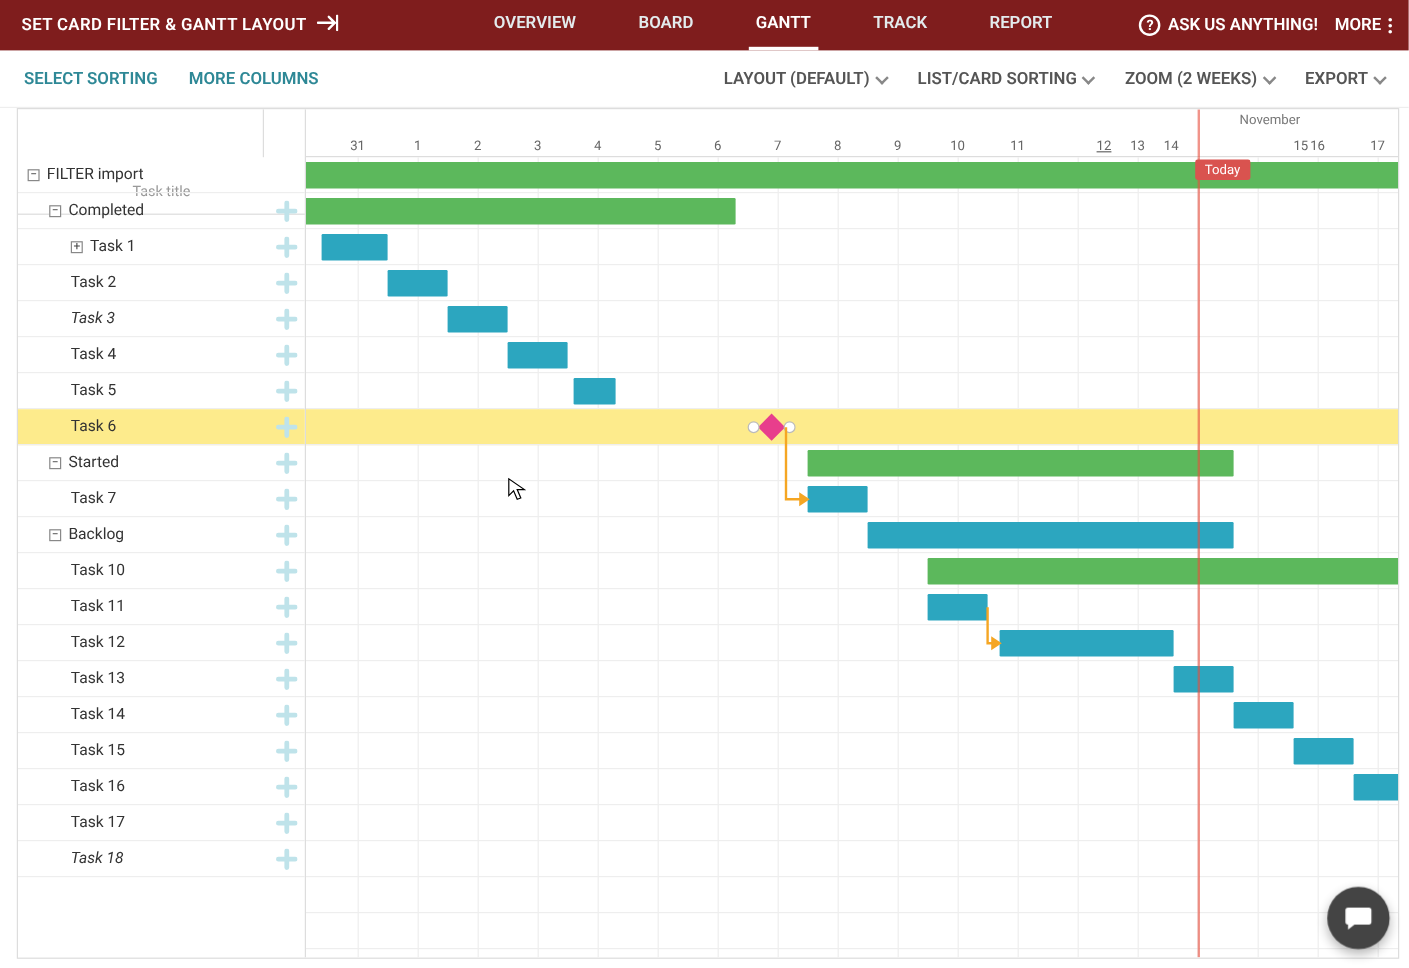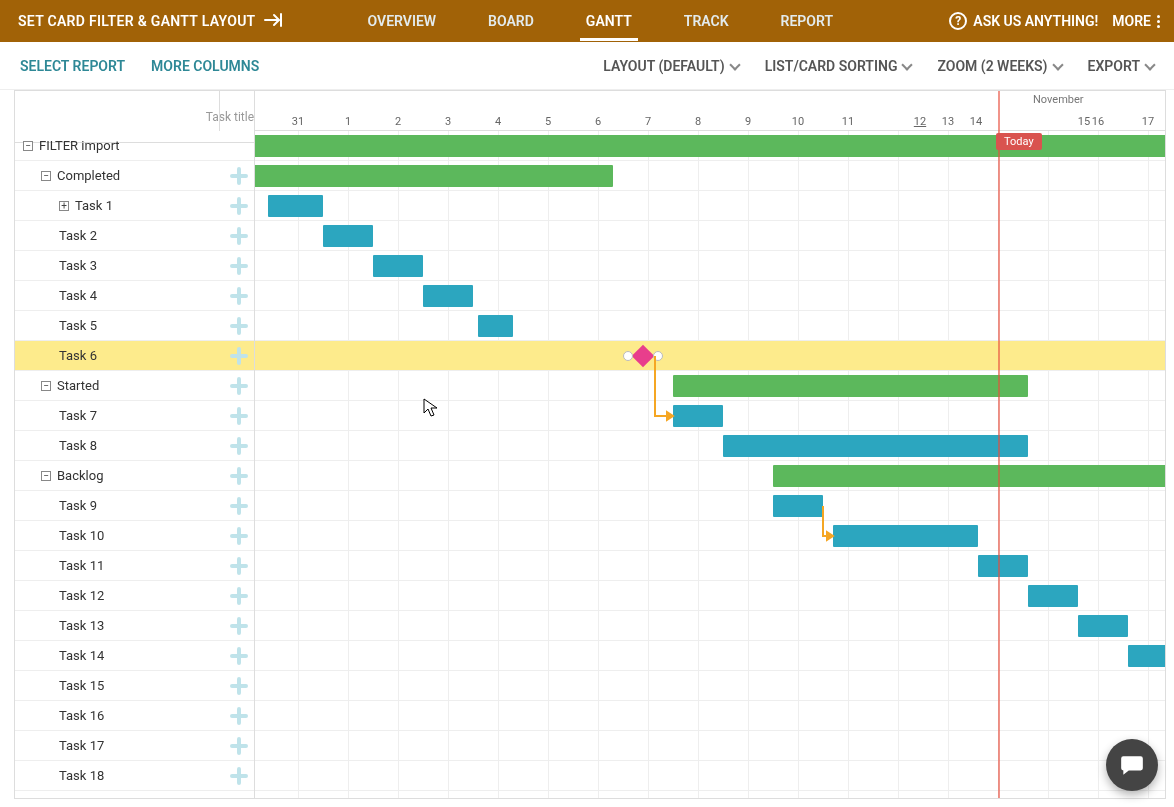--- a/index.html
+++ b/index.html
@@ -7,27 +7,27 @@
   font-family: -apple-system, BlinkMacSystemFont, "Segoe UI", Roboto, Arial, sans-serif;
   font-size: 13px;
   color: #333;
   background: #fff;
   width: 1174px;
   height: 807px;
   overflow: hidden;
   position: relative;
 }
 .topbar {
-  background: #a16207;
+  background: #7f1d1d;
   height: 42px;
   display: flex;
-  align-items: center;
   color: #fff;
   font-weight: 600;
   padding: 0 14px 0 18px;
+  gap: 44px;
 }
 .topbar .filter-label {
   font-size: 14px;
   letter-spacing: .3px;
   display: flex;
   align-items: center;
   gap: 8px;
   cursor: pointer;
 }
 .topbar .tabs {
@@ -101,24 +101,24 @@
   bottom: 8px;
   border: 1px solid #ddd;
   background: #fff;
   overflow: hidden;
 }
 .left-pane {
   position:absolute; left:0; top:0; bottom:0; width:240px;
   border-right: 1px solid #ddd;
 }
 .left-head {
-  height: 52px;
+  height: 40px;
   border-bottom: 1px solid #ddd;
-  display:flex; align-items:center; justify-content:flex-end;
-  color:#999; font-size:12px;
+  display:flex; align-items:center; justify-content:center;
+  color:#999; font-size:12px;margin-top:48px;
 }
 .left-head .split {
   position:absolute; top:0; left:204px; height:40px; width:1px; background:#ddd;
 }
 .rows { position:absolute; top:40px; left:0; right:0; }
 .row {
   height: 30px;
   border-bottom: 1px solid #eee;
   display:flex; align-items:center;
   position:relative;
@@ -212,21 +212,21 @@
       <span class="dots-v">
           <span></span>
           <span></span>
           <span></span>
         </span>
     </div>
   </div>
 </div>
 
 <div class="subbar">
-  <div class="link">SELECT REPORT</div>
+  <div class="link">SELECT SORTING</div>
   <div class="link">MORE COLUMNS</div>
   <div class="spacer"></div>
   <div class="dd">
       <span>LAYOUT (DEFAULT)</span>
       <span class="chev"></span>
     </div>
   <div class="dd">
       <span>LIST/CARD SORTING</span>
       <span class="chev"></span>
     </div>
@@ -264,21 +264,21 @@
           <span class="add"><svg viewBox="0 0 18 18">
               <path d="M9 2v14M2 9h14" stroke="#bfe3ea" stroke-width="4" stroke-linecap="round"></path>
             </svg></span>
         </div>
         <div class="row" style="padding-left: 44px;">
           <span class="label">Task 2</span>
           <span class="add"><svg viewBox="0 0 18 18">
               <path d="M9 2v14M2 9h14" stroke="#bfe3ea" stroke-width="4" stroke-linecap="round"></path>
             </svg></span>
         </div>
-        <div class="row" style="padding-left: 44px;">
+        <div class="row" style="padding-left: 44px; font-style: italic;">
           <span class="label">Task 3</span>
           <span class="add"><svg viewBox="0 0 18 18">
               <path d="M9 2v14M2 9h14" stroke="#bfe3ea" stroke-width="4" stroke-linecap="round"></path>
             </svg></span>
         </div>
         <div class="row" style="padding-left: 44px;">
           <span class="label">Task 4</span>
           <span class="add"><svg viewBox="0 0 18 18">
               <path d="M9 2v14M2 9h14" stroke="#bfe3ea" stroke-width="4" stroke-linecap="round"></path>
             </svg></span>
@@ -301,40 +301,28 @@
           <span class="add"><svg viewBox="0 0 18 18">
               <path d="M9 2v14M2 9h14" stroke="#bfe3ea" stroke-width="4" stroke-linecap="round"></path>
             </svg></span>
         </div>
         <div class="row" style="padding-left: 44px;">
           <span class="label">Task 7</span>
           <span class="add"><svg viewBox="0 0 18 18">
               <path d="M9 2v14M2 9h14" stroke="#bfe3ea" stroke-width="4" stroke-linecap="round"></path>
             </svg></span>
         </div>
-        <div class="row" style="padding-left: 44px;">
-          <span class="label">Task 8</span>
-          <span class="add"><svg viewBox="0 0 18 18">
-              <path d="M9 2v14M2 9h14" stroke="#bfe3ea" stroke-width="4" stroke-linecap="round"></path>
-            </svg></span>
-        </div>
         <div class="row" style="padding-left: 26px;">
           <span class="exp">−</span>
           <span class="label">Backlog</span>
           <span class="add"><svg viewBox="0 0 18 18">
               <path d="M9 2v14M2 9h14" stroke="#bfe3ea" stroke-width="4" stroke-linecap="round"></path>
             </svg></span>
         </div>
         <div class="row" style="padding-left: 44px;">
-          <span class="label">Task 9</span>
-          <span class="add"><svg viewBox="0 0 18 18">
-              <path d="M9 2v14M2 9h14" stroke="#bfe3ea" stroke-width="4" stroke-linecap="round"></path>
-            </svg></span>
-        </div>
-        <div class="row" style="padding-left: 44px;">
           <span class="label">Task 10</span>
           <span class="add"><svg viewBox="0 0 18 18">
               <path d="M9 2v14M2 9h14" stroke="#bfe3ea" stroke-width="4" stroke-linecap="round"></path>
             </svg></span>
         </div>
         <div class="row" style="padding-left: 44px;">
           <span class="label">Task 11</span>
           <span class="add"><svg viewBox="0 0 18 18">
               <path d="M9 2v14M2 9h14" stroke="#bfe3ea" stroke-width="4" stroke-linecap="round"></path>
             </svg></span>
@@ -368,21 +356,21 @@
           <span class="add"><svg viewBox="0 0 18 18">
               <path d="M9 2v14M2 9h14" stroke="#bfe3ea" stroke-width="4" stroke-linecap="round"></path>
             </svg></span>
         </div>
         <div class="row" style="padding-left: 44px;">
           <span class="label">Task 17</span>
           <span class="add"><svg viewBox="0 0 18 18">
               <path d="M9 2v14M2 9h14" stroke="#bfe3ea" stroke-width="4" stroke-linecap="round"></path>
             </svg></span>
         </div>
-        <div class="row" style="padding-left: 44px;">
+        <div class="row" style="padding-left: 44px; font-style: italic;">
           <span class="label">Task 18</span>
           <span class="add"><svg viewBox="0 0 18 18">
               <path d="M9 2v14M2 9h14" stroke="#bfe3ea" stroke-width="4" stroke-linecap="round"></path>
             </svg></span>
         </div>
       </div>
   </div>
   <div class="right-pane">
     <div class="cal-head">
       <div class="month-label" id="month-label" style="left: 778px;">November</div>

